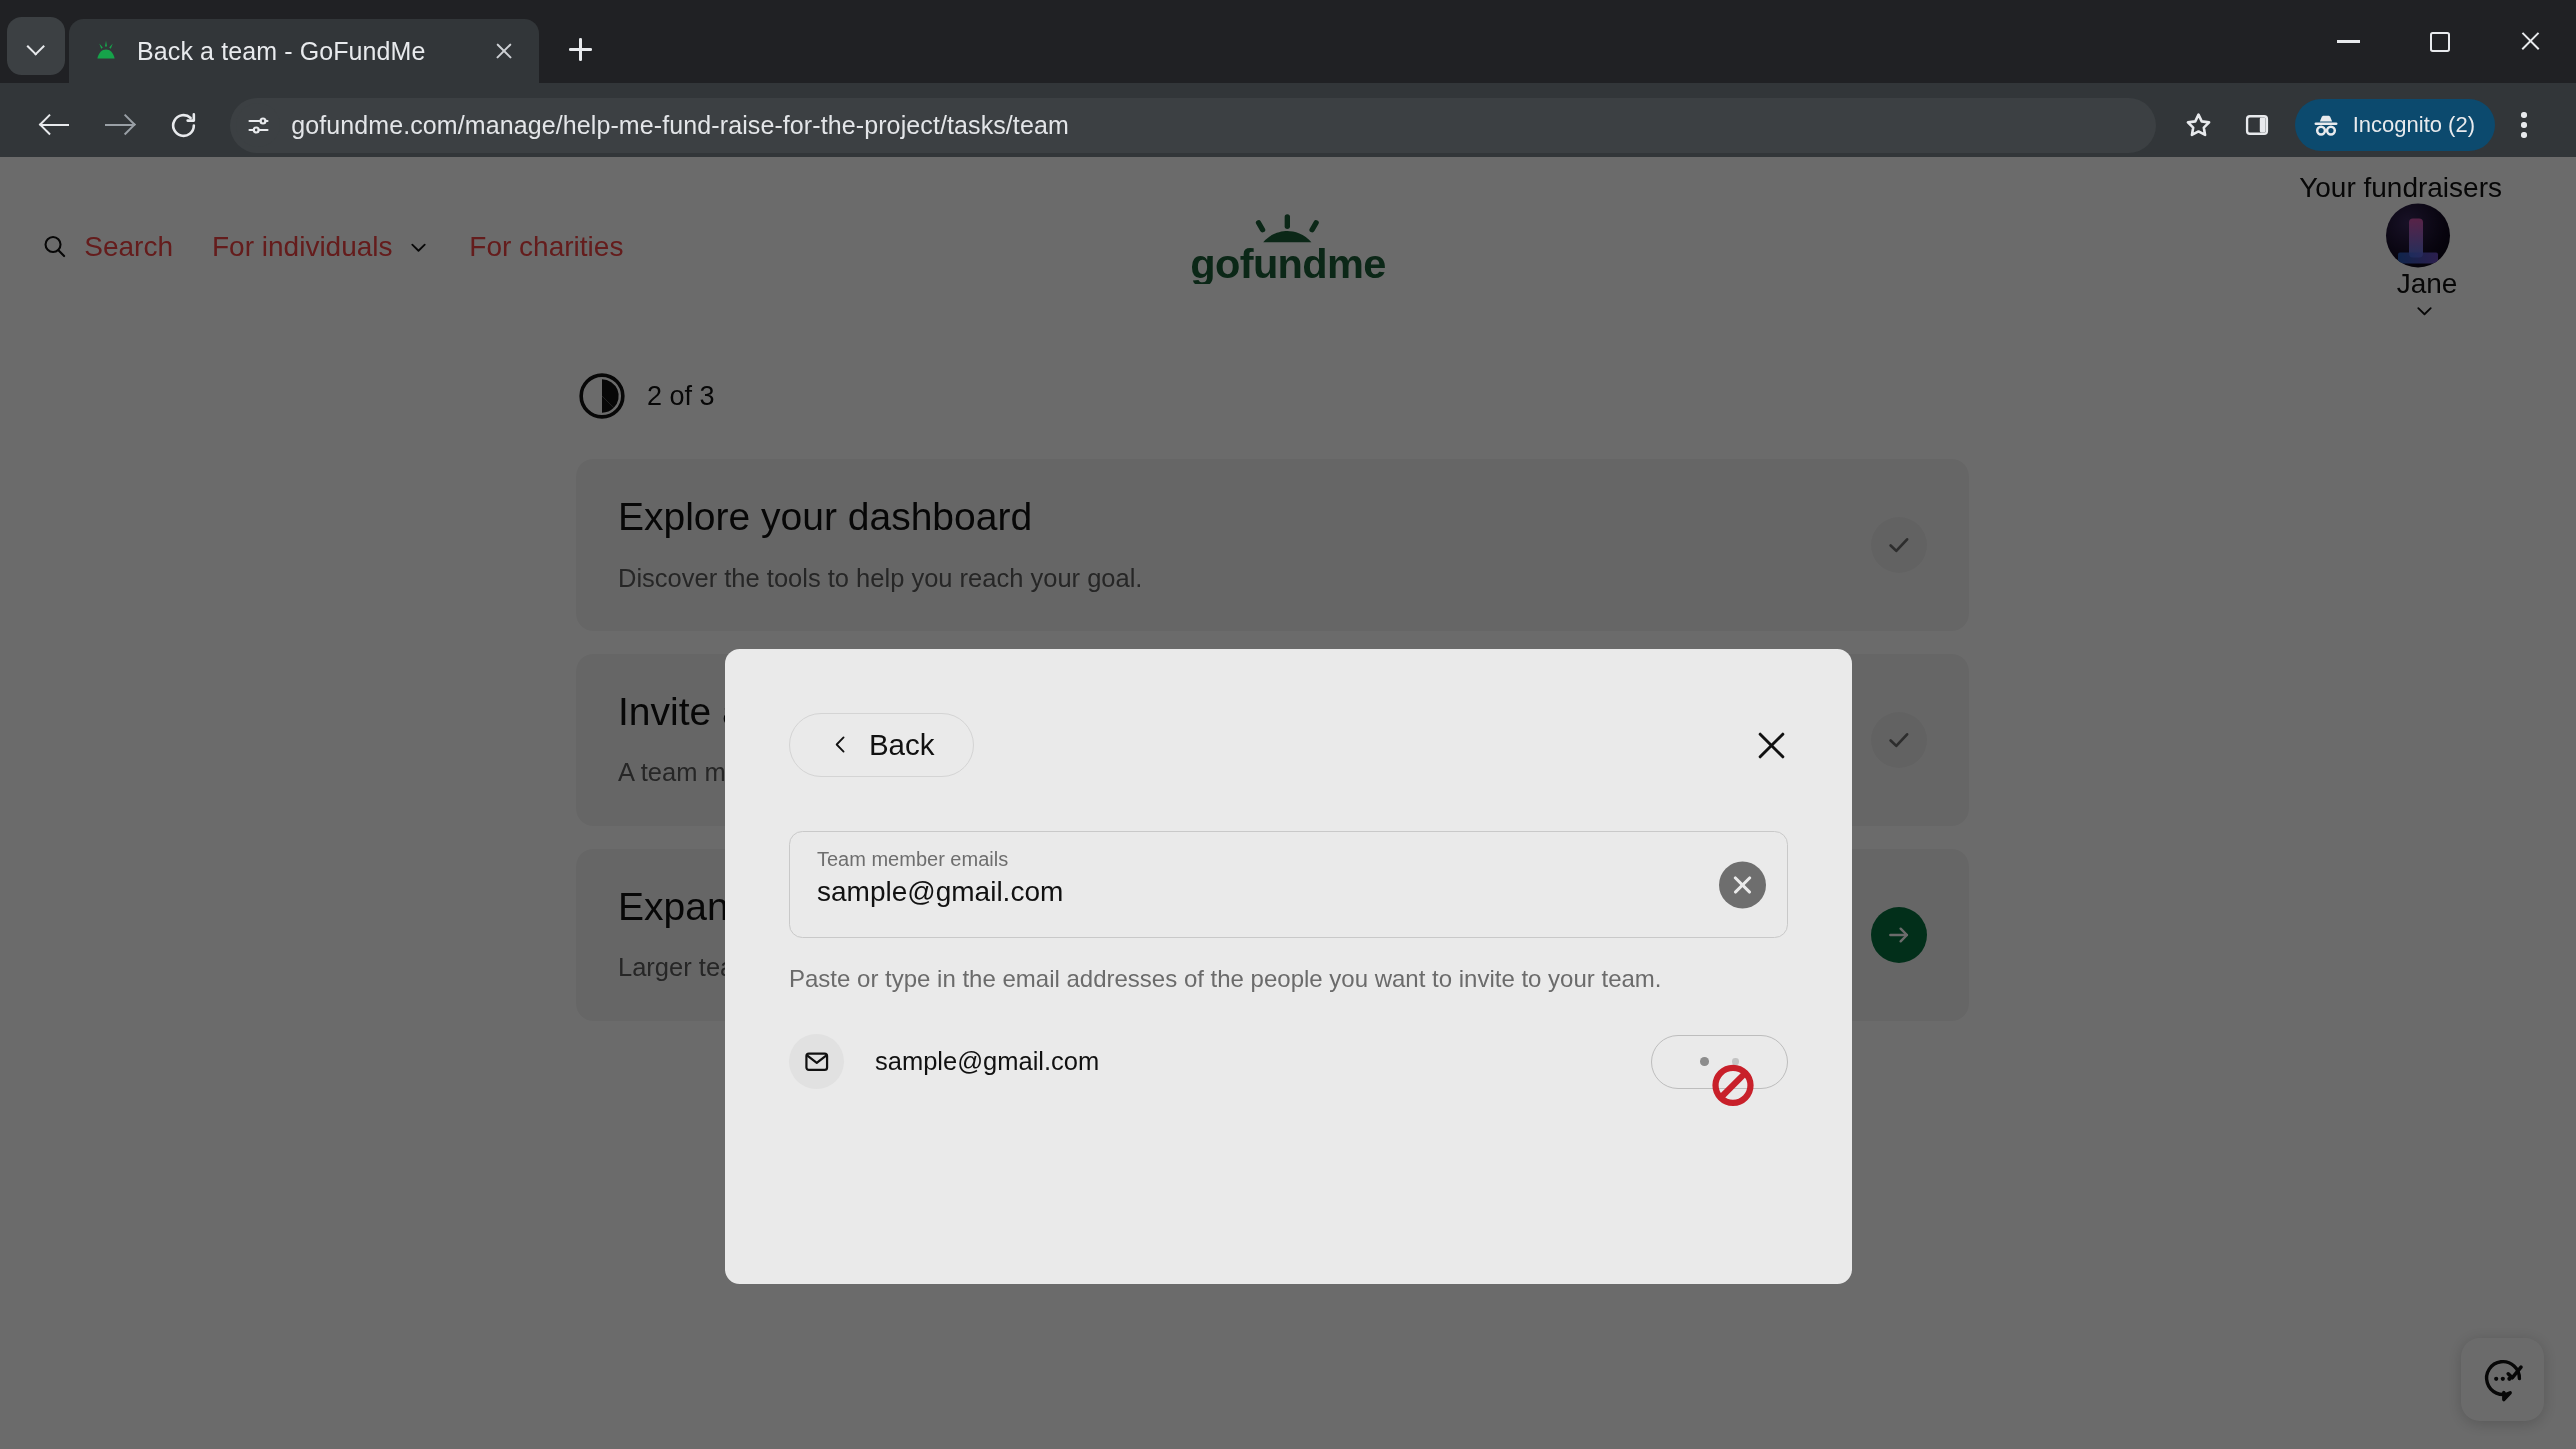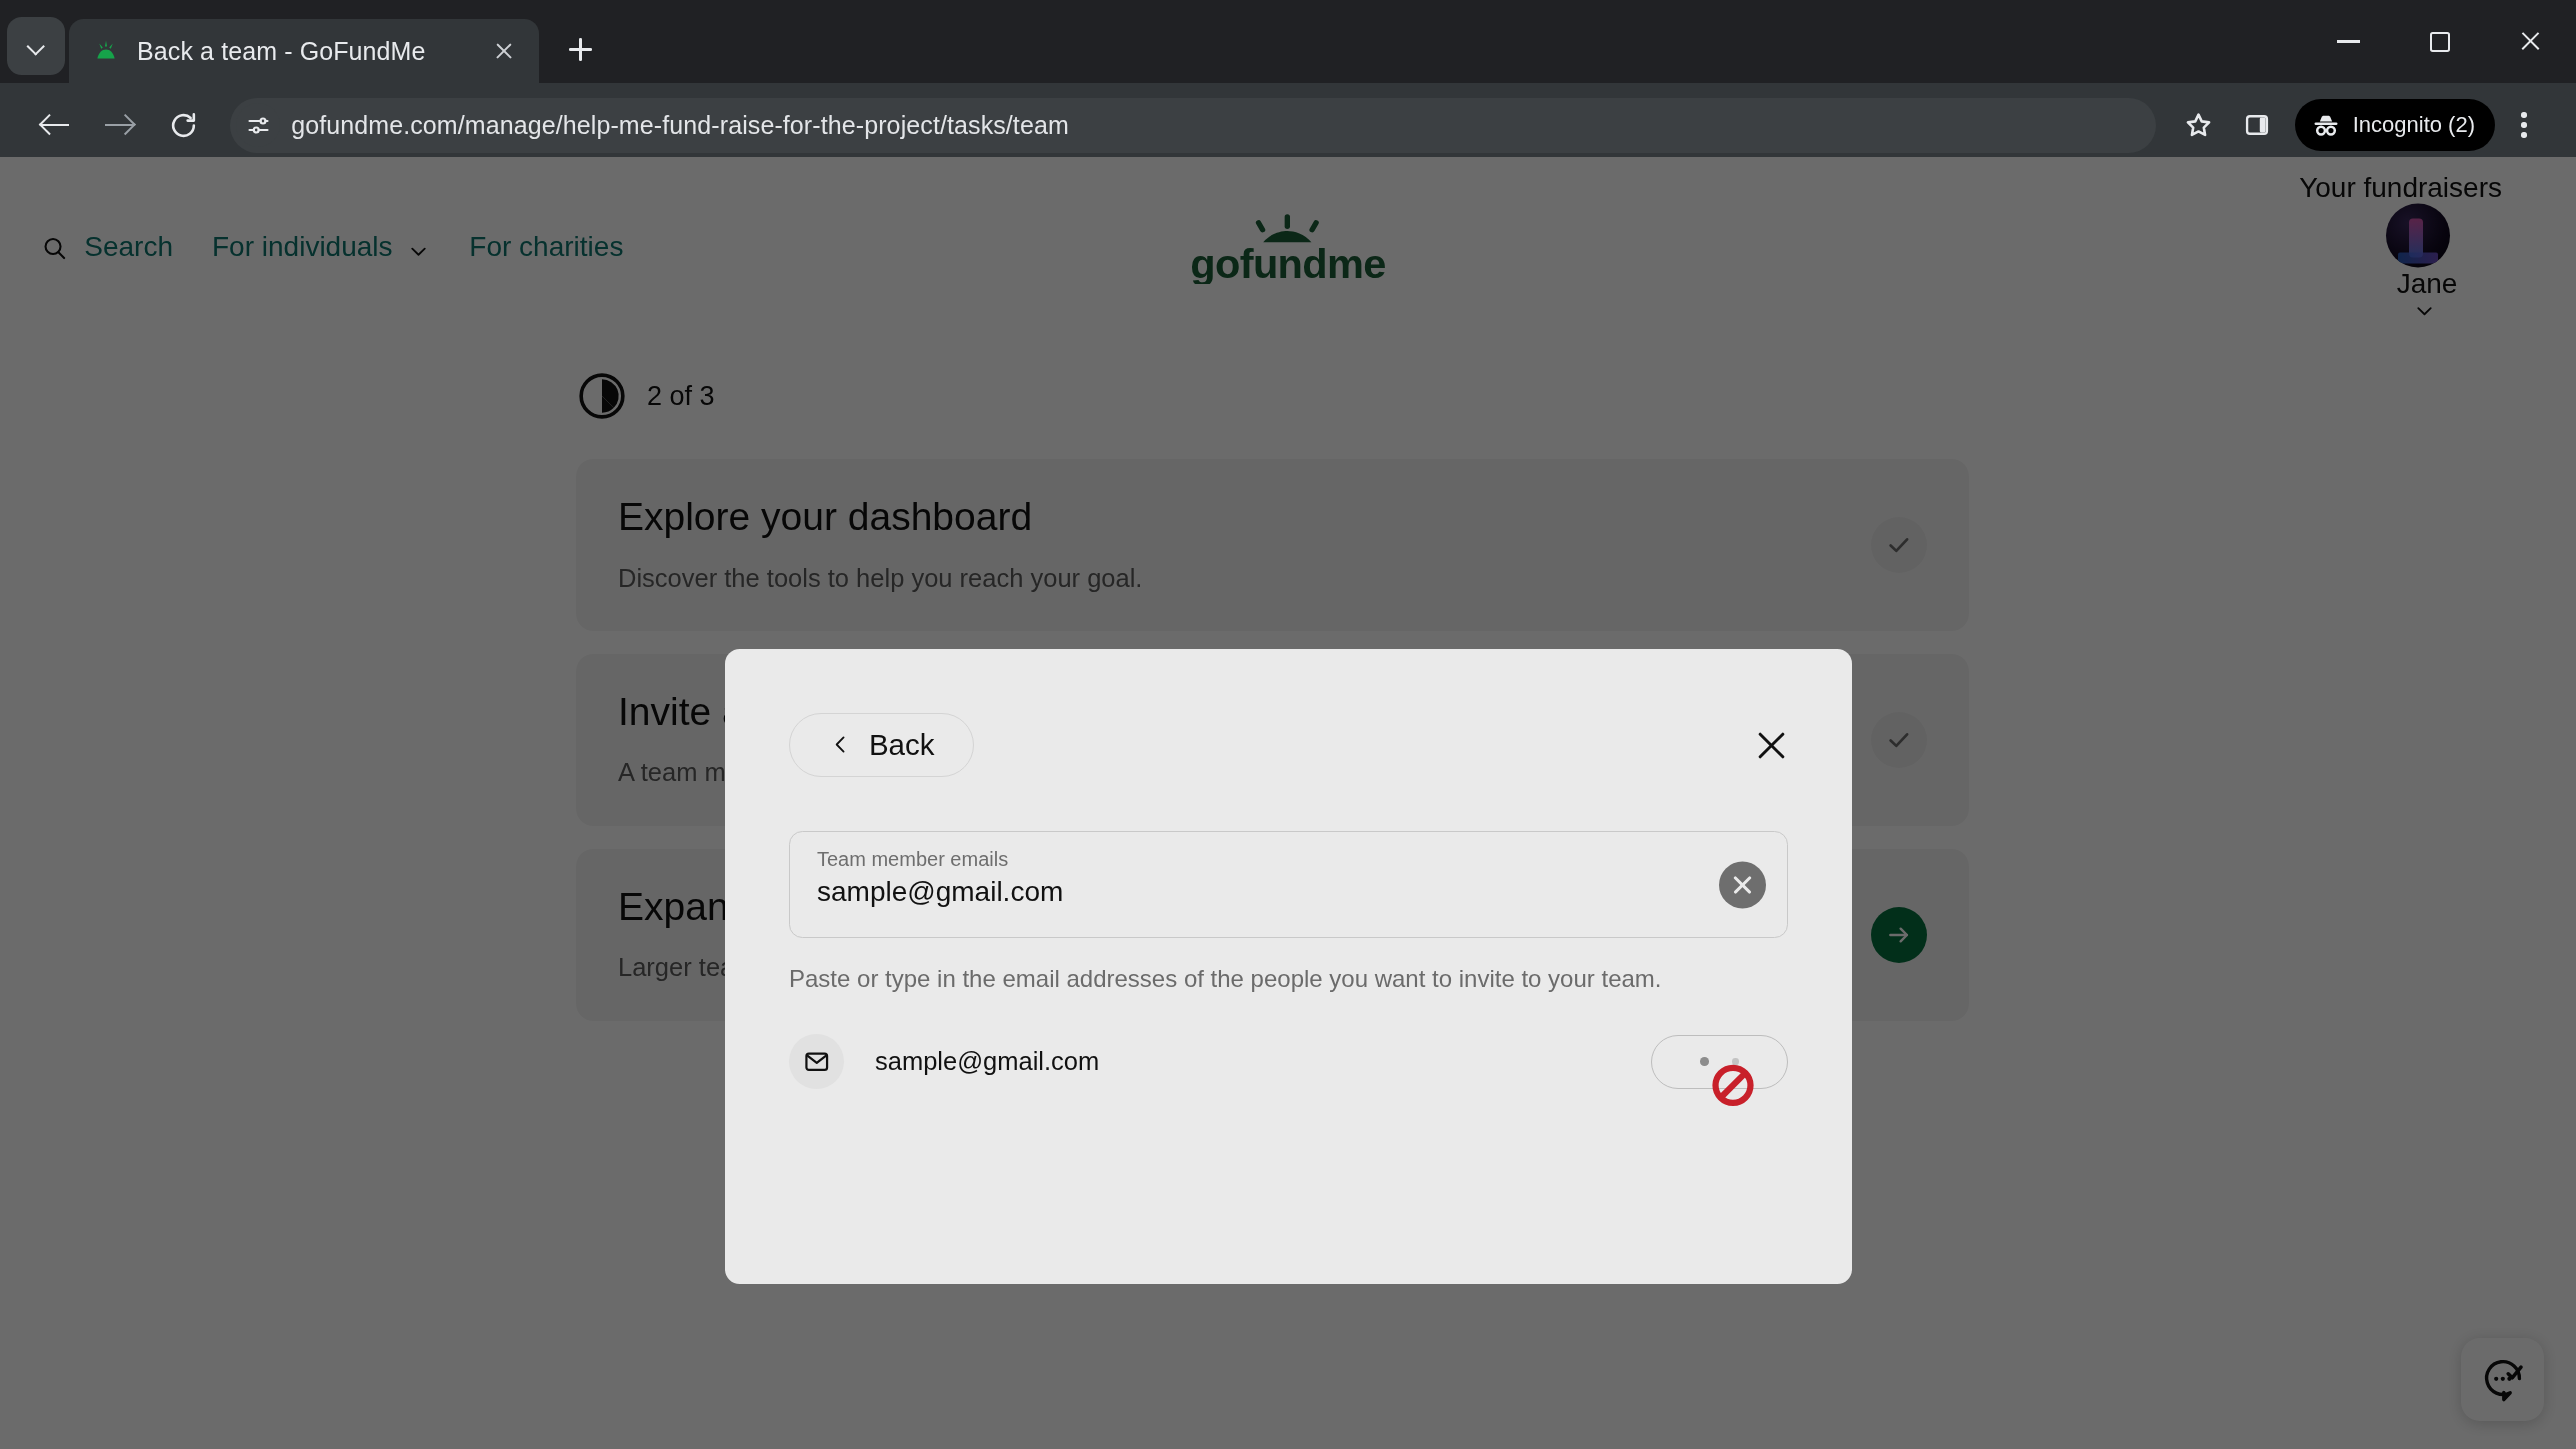--- a/index.html
+++ b/index.html
@@ -133,21 +133,21 @@
   }
   .omni-url {
     color: #e3e5e8; font-size: 25px; white-space: nowrap;
     overflow: hidden; text-overflow: ellipsis; letter-spacing: 0.1px;
   }
   .star-btn, .side-btn, .kebab-btn {
     width: 58px; height: 58px; flex:none;
     display:flex; align-items:center; justify-content:center; border-radius:50%;
   }
   .profile-pill {
-    height: 52px; border-radius: 26px; background:#000000;
+    height: 52px; border-radius: 26px; background:#0c4a6e;
     display:flex; align-items:center; padding: 0 20px 0 14.8px;
     margin-left: 9.4px; flex:none;justify-content:space-between;
   }
   .profile-pill .lbl { color:#e8eaed; font-size: 22px; margin-left: 10.7px; white-space:nowrap; }
   .kebab { width: 5.4px; height: 25.5px; position: relative; }
   .kebab span {
     position:absolute; left:0; width:5.4px; height:5.4px; border-radius:50%; background:#e8eaed;
   }
   .kebab span:nth-child(1){ top:0; }
   .kebab span:nth-child(2){ top:10px; }
@@ -159,21 +159,21 @@
     background: #ffffff; overflow: hidden;
   }
   .page { position:absolute; inset:0; background:#fff; }
 
   .gfm-header {
     height: 180px; display:flex; align-items:center;
     padding: 0 40px; position: relative; background:#fff;
   }
   .nav-left { display:flex; align-items:center; gap: 0; }
   .nav-item {
-    font-size: 28px; color:#0f766e; display:flex; align-items:flex-end;
+    font-size: 28px; color:#ef4444; display:flex; align-items:center;
     margin-right: 39px; white-space: nowrap;
   }
   .search-ico { margin-right: 14.8px; display:flex; }
   .chev-sm { margin-left: 14.8px; display:inline-flex; }
   .gfm-logo {
     position:absolute; left:50%; top: 50%; transform: translate(-50%,-50%);
     display:flex; flex-direction: column; align-items:center;
   }
   .nav-right {
     position:absolute; right: 40px; top:50%; transform: translateY(-50%);

